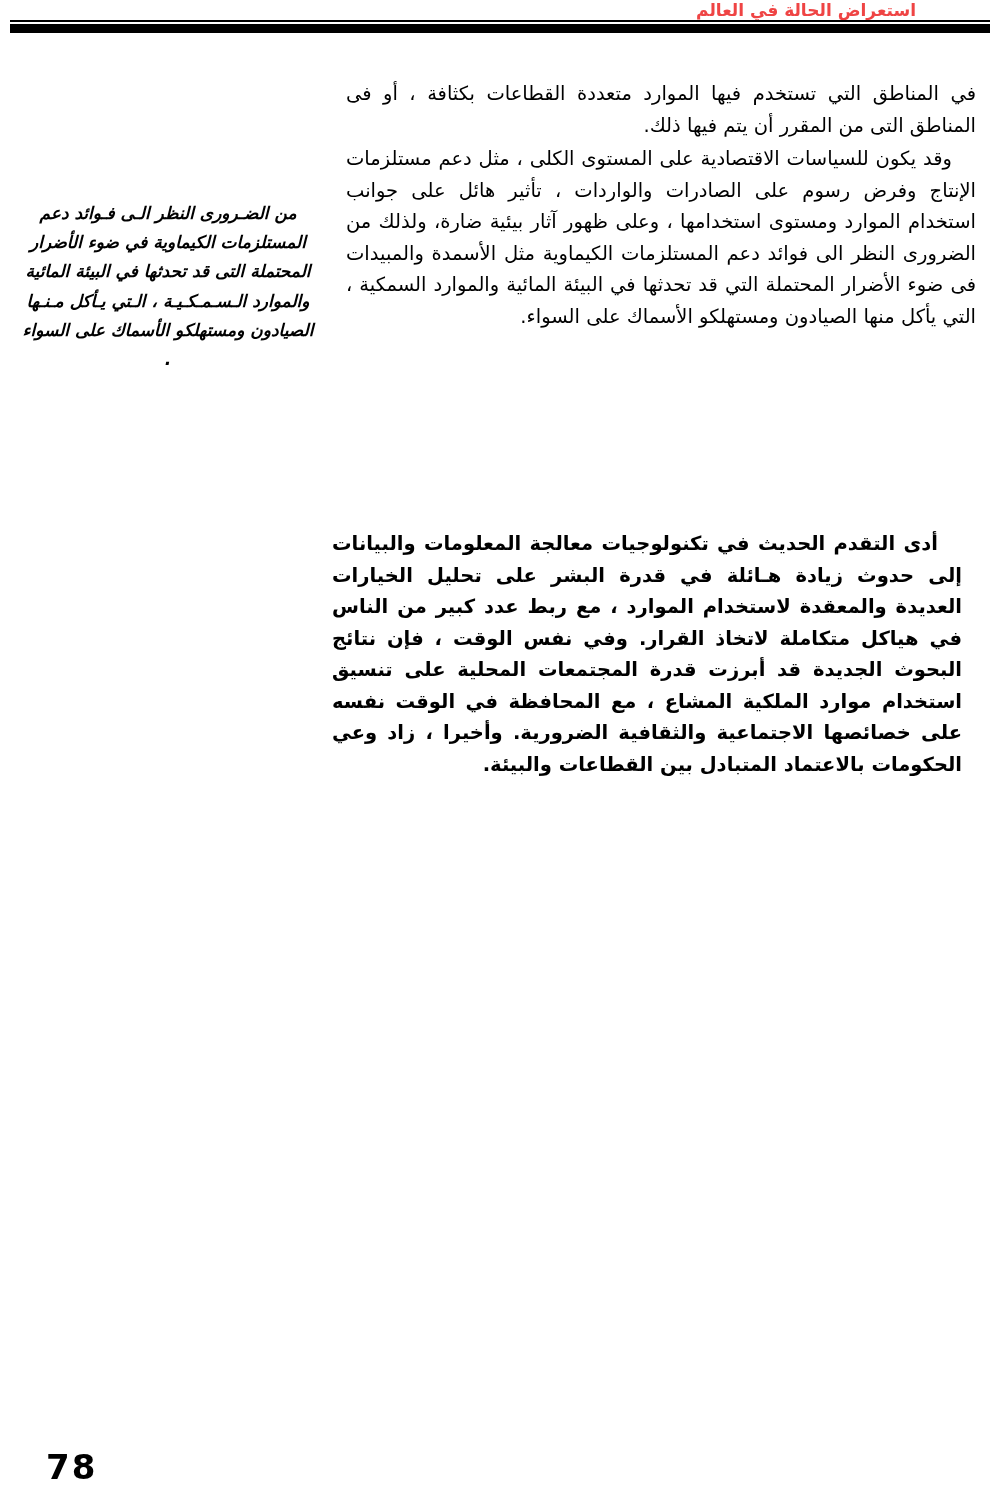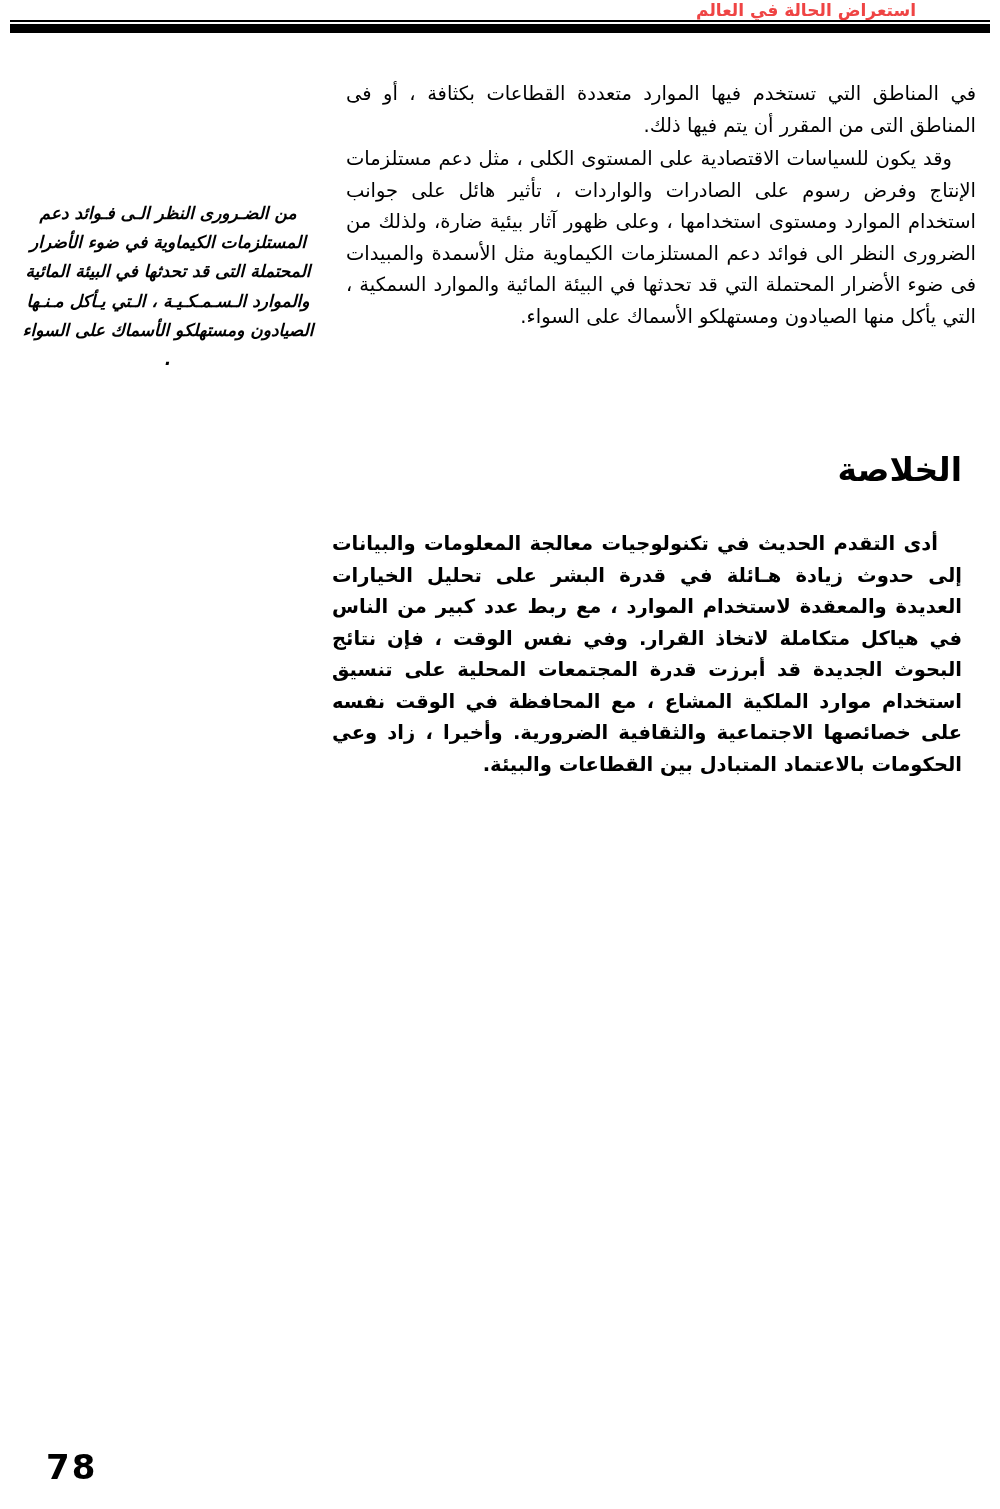--- a/index.html
+++ b/index.html
@@ -133,21 +133,20 @@
     <div class="header-rule-thick"></div>
   </div>
 
   <div class="main-column">
     <p class="body-par">في المناطق التي تستخدم فيها الموارد متعددة القطاعات بكثافة ، أو فى المناطق التى من المقرر أن يتم فيها ذلك.</p>
     <p class="body-par indent">وقد يكون للسياسات الاقتصادية على المستوى الكلى ، مثل دعم مستلزمات الإنتاج وفرض رسوم على الصادرات والواردات ، تأثير هائل على جوانب استخدام الموارد ومستوى استخدامها ، وعلى ظهور آثار بيئية ضارة، ولذلك من الضرورى النظر الى فوائد دعم المستلزمات الكيماوية مثل الأسمدة والمبيدات فى ضوء الأضرار المحتملة التي قد تحدثها في البيئة المائية والموارد السمكية ، التي يأكل منها الصيادون ومستهلكو الأسماك على السواء.</p>
   </div>
 
   <div class="pullquote">من الضـرورى النظر الـى فـوائد دعم المستلزمات الكيماوية في ضوء الأضرار المحتملة التى قد تحدثها في البيئة المائية والموارد الـسـمـكـيـة ، الـتي يـأكل مـنـها الصيادون ومستهلكو الأسماك على السواء .</div>
 
-  <div class="section-heading">الخلاصة</div>
 
   <div class="summary-block">
     <p class="body-par indent">أدى التقدم الحديث في تكنولوجيات معالجة المعلومات والبيانات إلى حدوث زيادة هـائلة في قدرة البشر على تحليل الخيارات العديدة والمعقدة لاستخدام الموارد ، مع ربط عدد كبير من الناس في هياكل متكاملة لاتخاذ القرار. وفي نفس الوقت ، فإن نتائج البحوث الجديدة قد أبرزت قدرة المجتمعات المحلية على تنسيق استخدام موارد الملكية المشاع ، مع المحافظة في الوقت نفسه على خصائصها الاجتماعية والثقافية الضرورية. وأخيرا ، زاد وعي الحكومات بالاعتماد المتبادل بين القطاعات والبيئة.</p>
   </div>
 
   <div class="folio">78</div>
 
 </div>
 
 </body></html>

